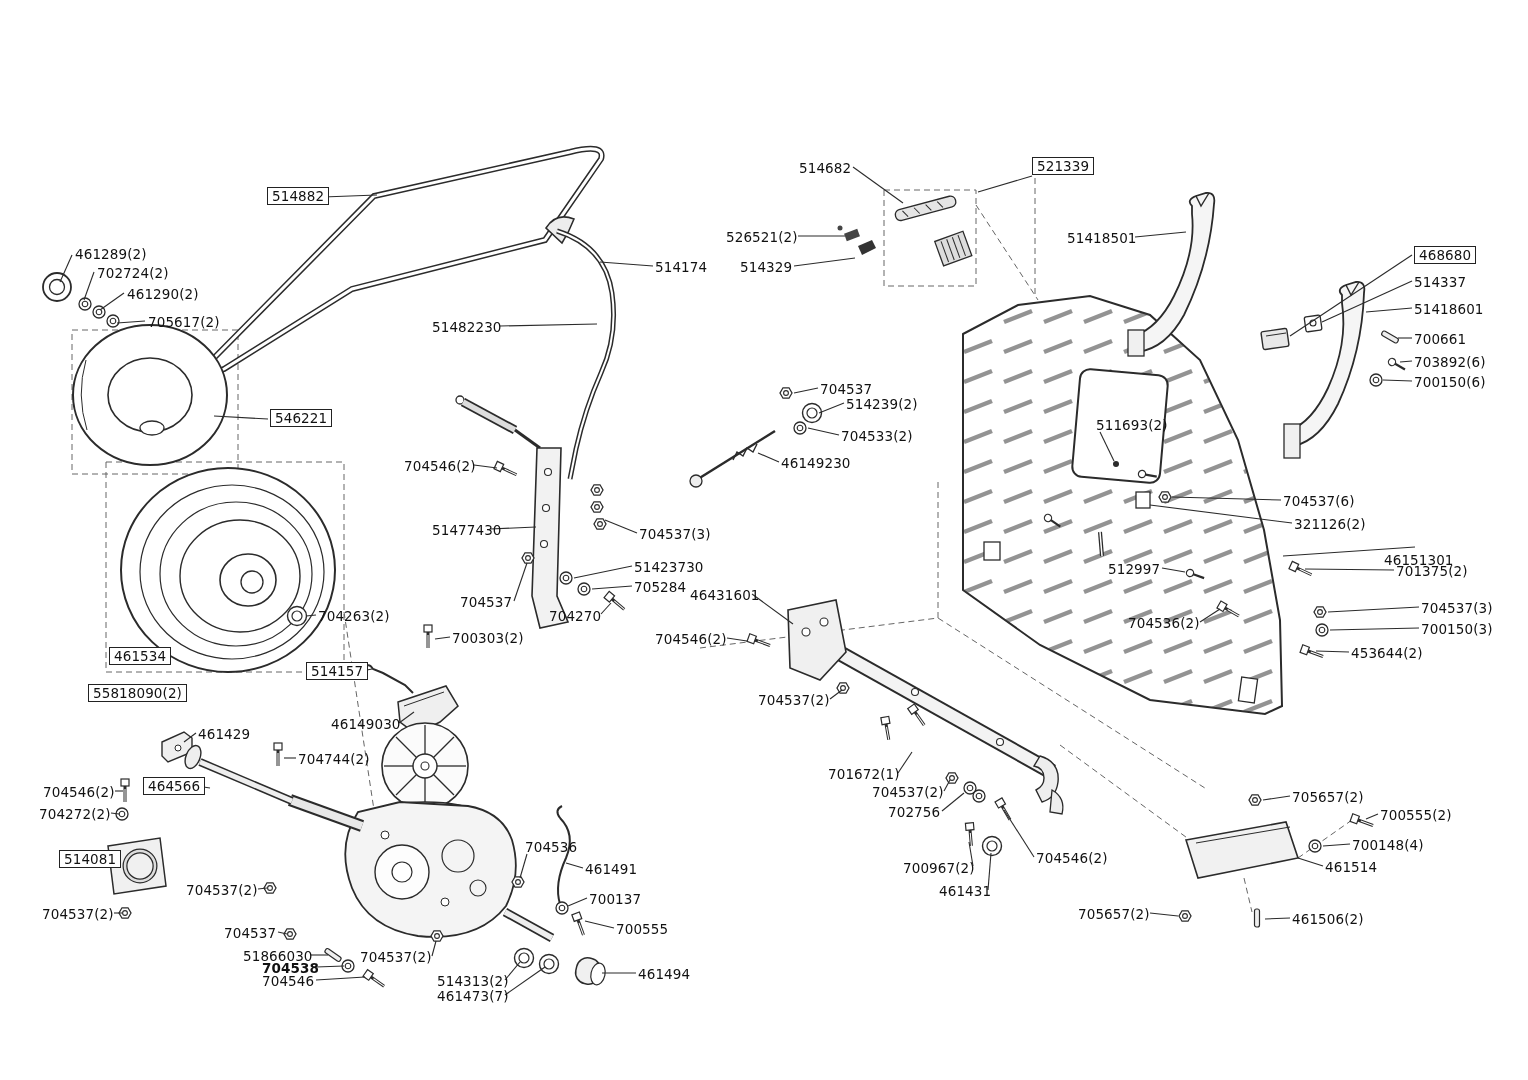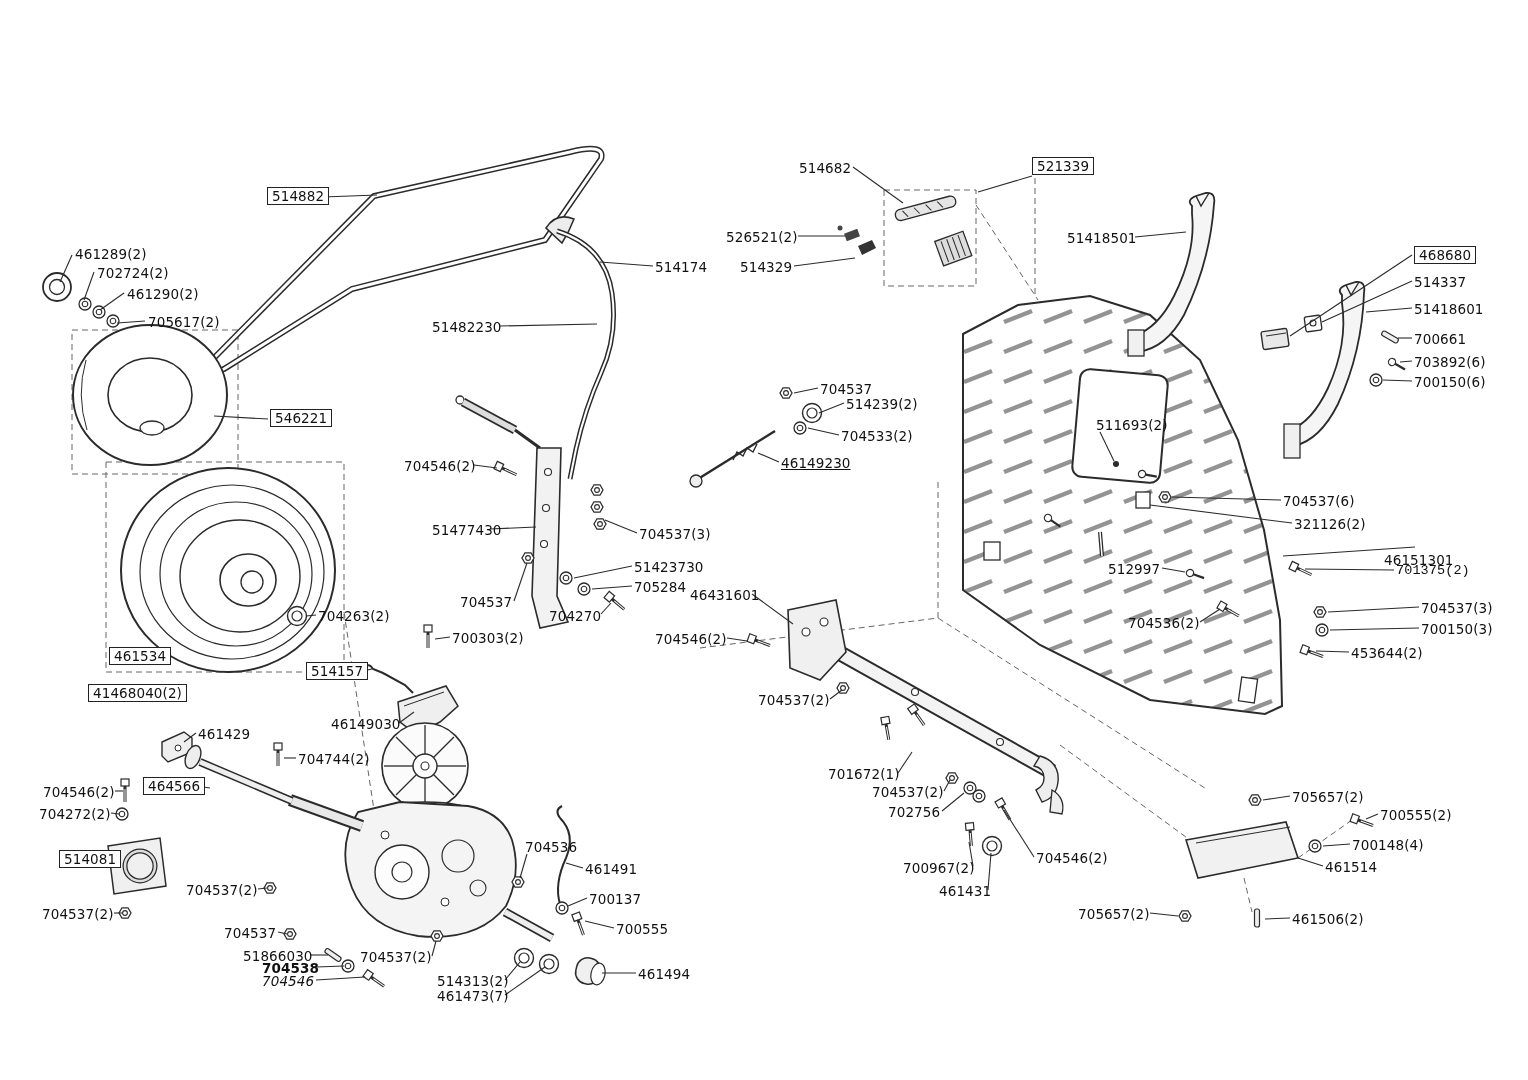--- a/index.html
+++ b/index.html
@@ -569,59 +569,59 @@
       <div class="part-label" style="left: 1067px; top: 230px;">51418501</div>
       <div class="part-label boxed" style="left: 1414px; top: 246px;">468680</div>
       <div class="part-label" style="left: 1414px; top: 274px;">514337</div>
       <div class="part-label" style="left: 1414px; top: 301px;">51418601</div>
       <div class="part-label" style="left: 1414px; top: 331px;">700661</div>
       <div class="part-label" style="left: 1414px; top: 354px;">703892(6)</div>
       <div class="part-label" style="left: 1414px; top: 374px;">700150(6)</div>
       <div class="part-label" style="left: 820px; top: 381px;">704537</div>
       <div class="part-label" style="left: 846px; top: 396px;">514239(2)</div>
       <div class="part-label" style="left: 841px; top: 428px;">704533(2)</div>
-      <div class="part-label" style="left: 781px; top: 455px; text-decoration: underline;">46149230</div>
+      <div class="part-label" style="left: 781px; top: 455px;">46149230</div>
       <div class="part-label" style="left: 404px; top: 458px;">704546(2)</div>
       <div class="part-label" style="left: 422px; top: 522px; margin-left: 10px;">51477430</div>
       <div class="part-label" style="left: 639px; top: 526px;">704537(3)</div>
       <div class="part-label" style="left: 634px; top: 559px;">51423730</div>
       <div class="part-label" style="left: 634px; top: 579px;">705284</div>
       <div class="part-label" style="left: 549px; top: 608px;">704270</div>
       <div class="part-label" style="left: 460px; top: 594px;">704537</div>
       <div class="part-label" style="left: 1096px; top: 417px;">511693(2)</div>
       <div class="part-label" style="left: 1283px; top: 493px;">704537(6)</div>
       <div class="part-label" style="left: 1294px; top: 516px;">321126(2)</div>
       <div class="part-label" style="left: 1384px; top: 540px; margin-top: 12px;">46151301</div>
-      <div class="part-label" style="left: 1396px; top: 563px; font-family: Liberation Mono, monospace;">701375(2)</div>
+      <div class="part-label" style="left: 1396px; top: 563px;">701375(2)</div>
       <div class="part-label" style="left: 1108px; top: 561px;">512997</div>
       <div class="part-label" style="left: 1128px; top: 615px;">704536(2)</div>
       <div class="part-label" style="left: 1421px; top: 600px;">704537(3)</div>
       <div class="part-label" style="left: 1421px; top: 621px;">700150(3)</div>
       <div class="part-label" style="left: 1351px; top: 645px;">453644(2)</div>
       <div class="part-label" style="left: 690px; top: 587px;">46431601</div>
       <div class="part-label" style="left: 655px; top: 631px;">704546(2)</div>
       <div class="part-label" style="left: 758px; top: 692px;">704537(2)</div>
       <div class="part-label" style="left: 318px; top: 608px;">704263(2)</div>
       <div class="part-label boxed" style="left: 109px; top: 647px;">461534</div>
-      <div class="part-label boxed" style="left: 88px; top: 684px;">41468040(2)</div>
+      <div class="part-label boxed" style="left: 88px; top: 684px;">55818090(2)</div>
       <div class="part-label" style="left: 452px; top: 630px;">700303(2)</div>
       <div class="part-label boxed" style="left: 306px; top: 662px;">514157</div>
       <div class="part-label" style="left: 331px; top: 716px;">46149030</div>
       <div class="part-label" style="left: 198px; top: 726px;">461429</div>
       <div class="part-label" style="left: 298px; top: 751px;">704744(2)</div>
       <div class="part-label" style="left: 43px; top: 784px;">704546(2)</div>
       <div class="part-label boxed" style="left: 143px; top: 777px;">464566</div>
       <div class="part-label" style="left: 39px; top: 806px;">704272(2)</div>
       <div class="part-label boxed" style="left: 59px; top: 850px;">514081</div>
       <div class="part-label" style="left: 186px; top: 882px;">704537(2)</div>
       <div class="part-label" style="left: 42px; top: 906px;">704537(2)</div>
       <div class="part-label" style="left: 224px; top: 925px;">704537</div>
       <div class="part-label" style="left: 243px; top: 948px;">51866030</div>
       <div class="part-label" style="left: 262px; top: 960px; font-weight: bold;">704538</div>
-      <div class="part-label" style="left: 262px; top: 973px; font-style: italic;">704546</div>
+      <div class="part-label" style="left: 262px; top: 973px;">704546</div>
       <div class="part-label" style="left: 360px; top: 949px;">704537(2)</div>
       <div class="part-label" style="left: 437px; top: 973px;">514313(2)</div>
       <div class="part-label" style="left: 437px; top: 988px;">461473(7)</div>
       <div class="part-label" style="left: 638px; top: 966px;">461494</div>
       <div class="part-label" style="left: 616px; top: 921px;">700555</div>
       <div class="part-label" style="left: 589px; top: 891px;">700137</div>
       <div class="part-label" style="left: 585px; top: 861px;">461491</div>
       <div class="part-label" style="left: 525px; top: 839px;">704536</div>
       <div class="part-label" style="left: 828px; top: 766px;">701672(1)</div>
       <div class="part-label" style="left: 872px; top: 784px;">704537(2)</div>

